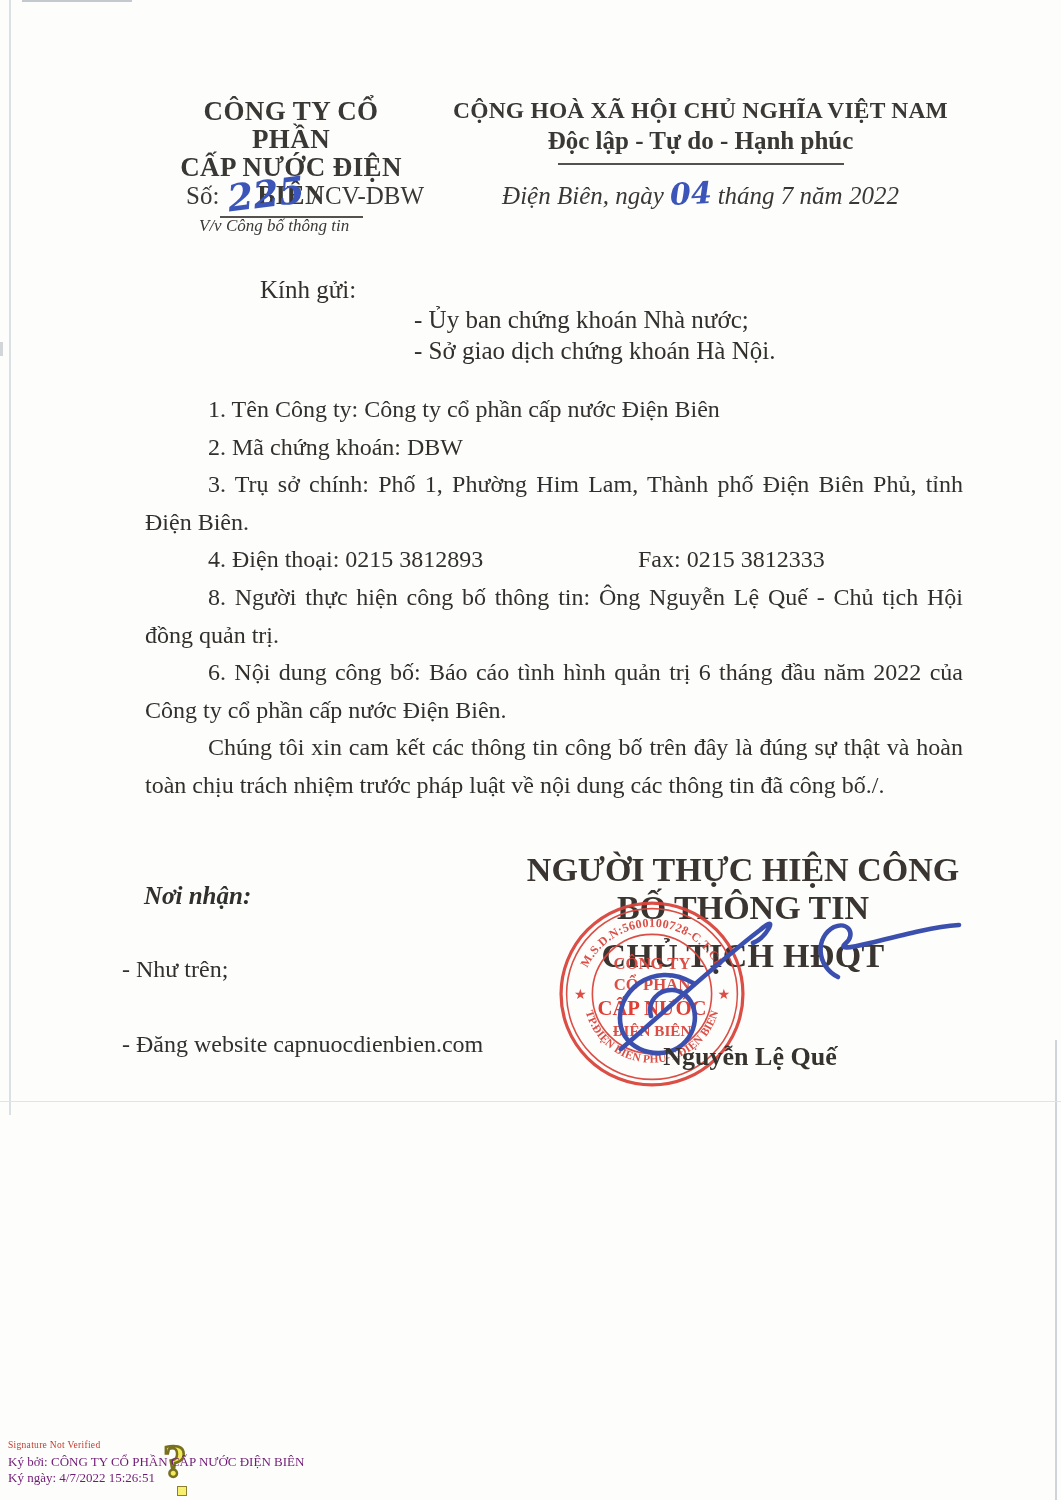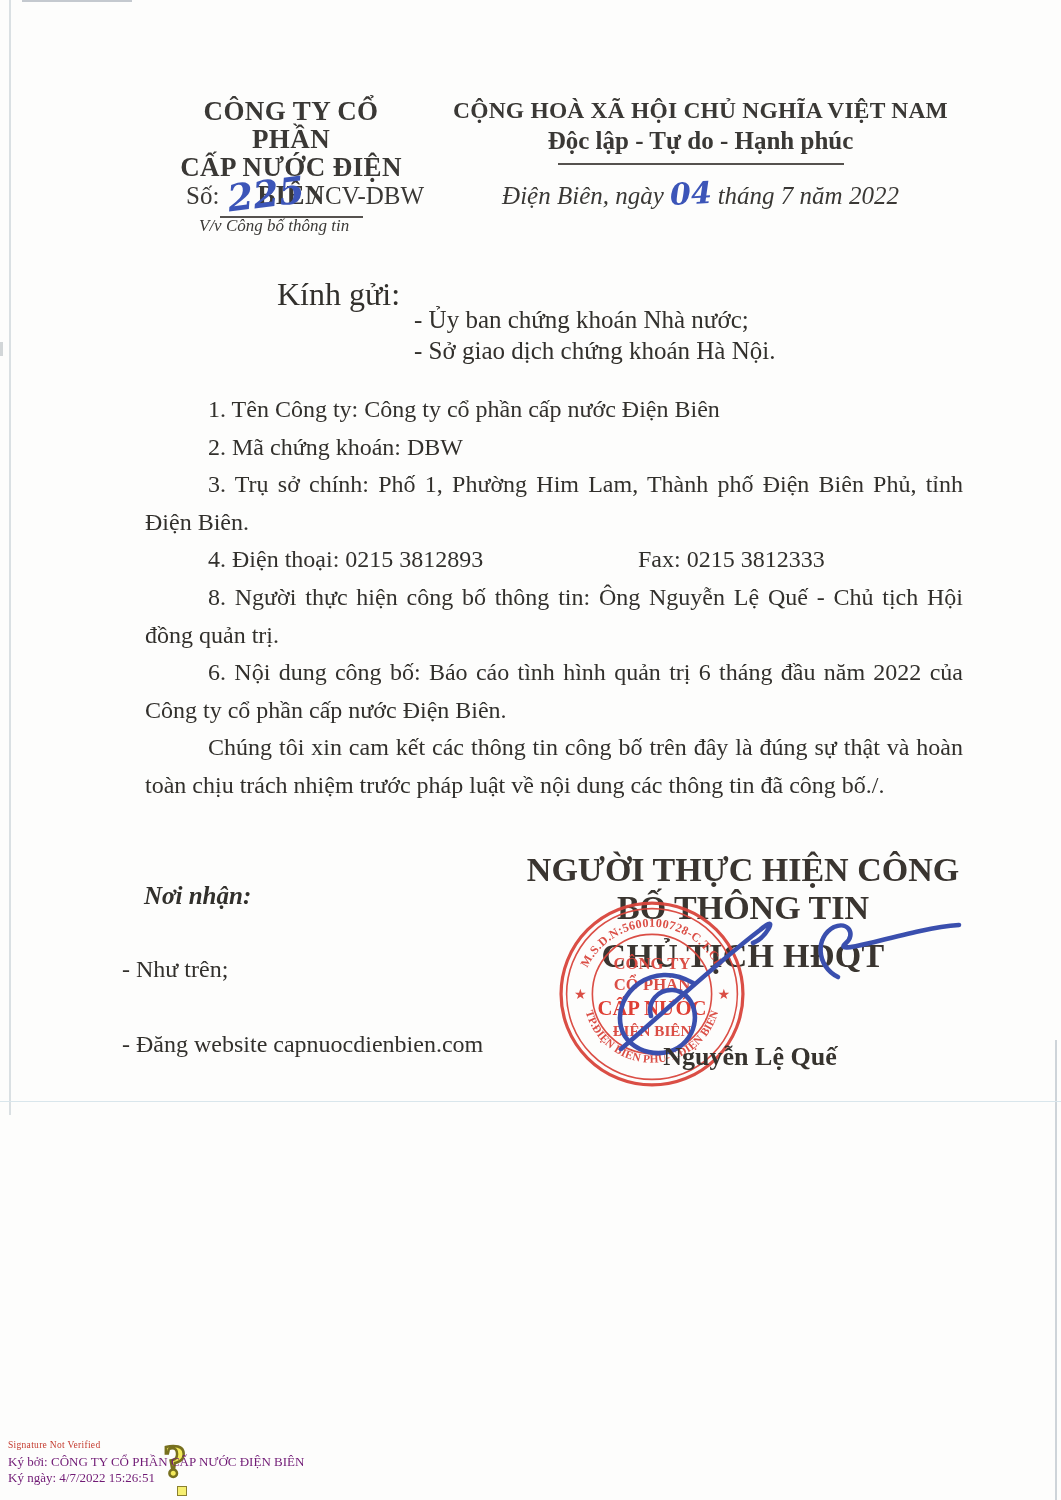--- a/index.html
+++ b/index.html
@@ -26,21 +26,21 @@
   .vv { position:absolute; left:187px; top:216px; font-style:italic; font-size:17px; color:#3a3835;margin-left:12px; }
 
   .hdr-right { position:absolute; left:438px; top:97px; width:525px; text-align:center; color:#3a3835; }
   .hdr-right .n1 { font-weight:bold; font-size:23.5px; letter-spacing:.2px; }
   .hdr-right .n2 { font-weight:bold; font-size:25px; margin-top:3px; }
   .rule-r { width:286px; height:2px; background:#55524e; margin:8px auto 0; }
   .dateline { margin-top:17px; font-style:italic; font-size:25px; white-space:nowrap; }
   .hand-04 { display:inline-block; font-size:30px; line-height:20px; transform:rotate(-3deg); margin:0 6px; }
 
   
-  .kinhgui { position:absolute; left:277px; top:276px; font-size:32px; }
+  .kinhgui { position:absolute; left:260px; top:276px; font-size:25px; }
   .recipients { position:absolute; left:414px; top:305px; font-size:25px; line-height:30.5px; }
 
   
   .bodytext { position:absolute; left:145px; top:391px; width:818px; font-size:24px; line-height:37.6px; text-align:justify; }
   .bodytext p { margin:0; text-indent:63px; }
   .bodytext p.p4 { position:relative; text-indent:63px; }
   .bodytext .fax { position:absolute; left:430px; top:0; }
 
   
   .sign-title { position:absolute; left:503px; top:851px; width:480px; text-align:center; font-weight:bold; font-size:34px; color:#3a3530; }

